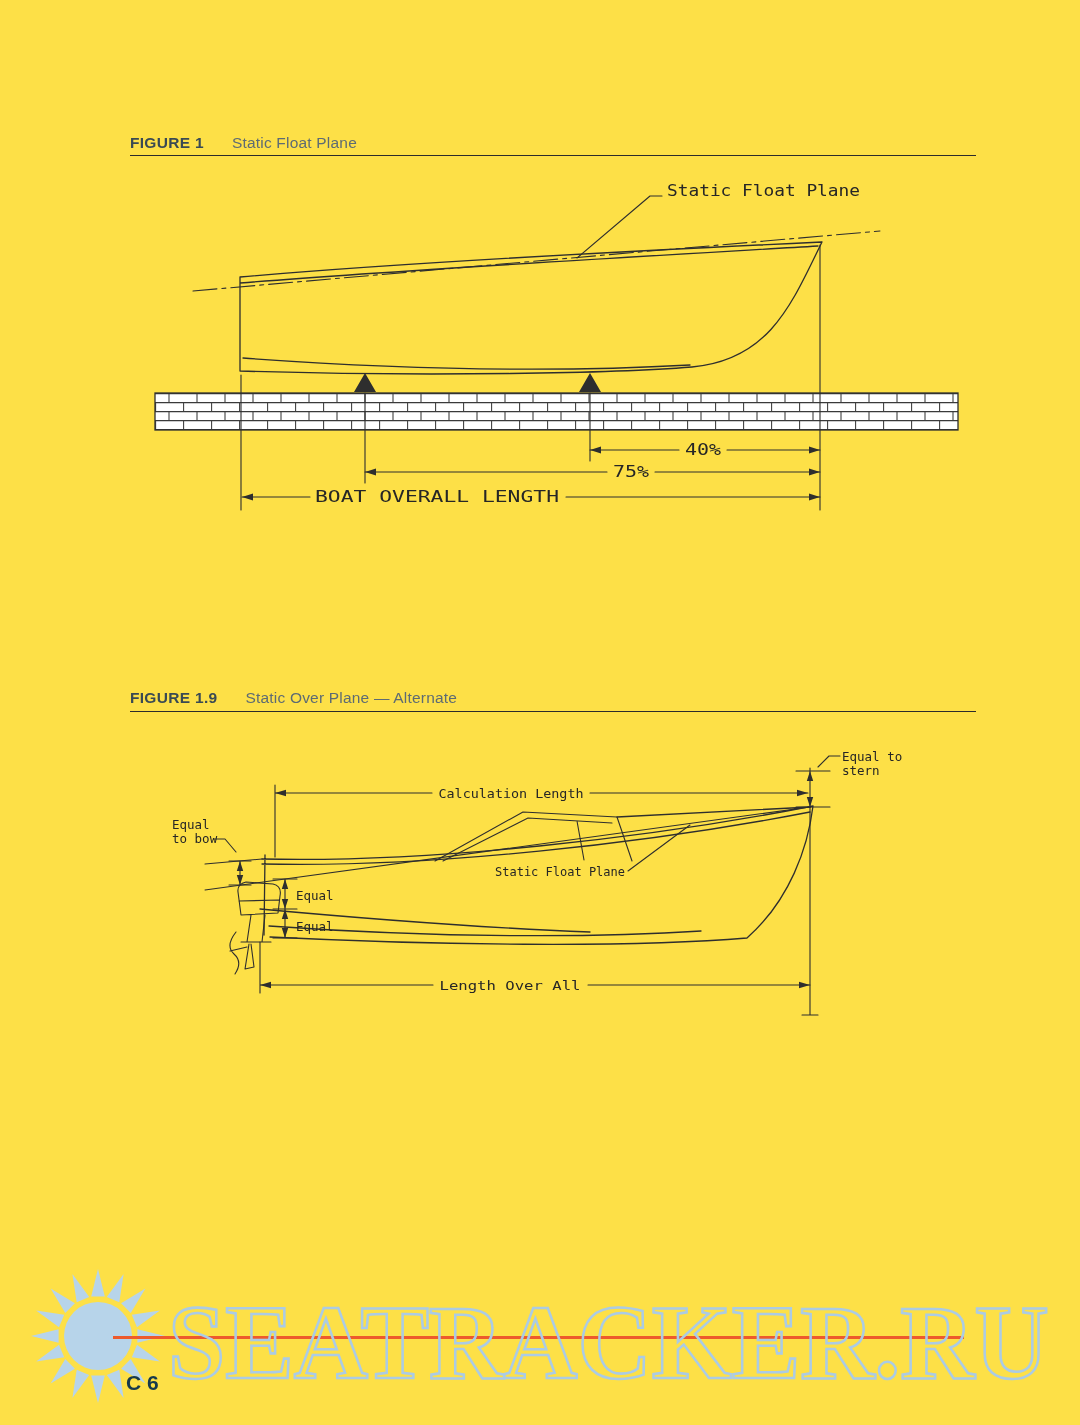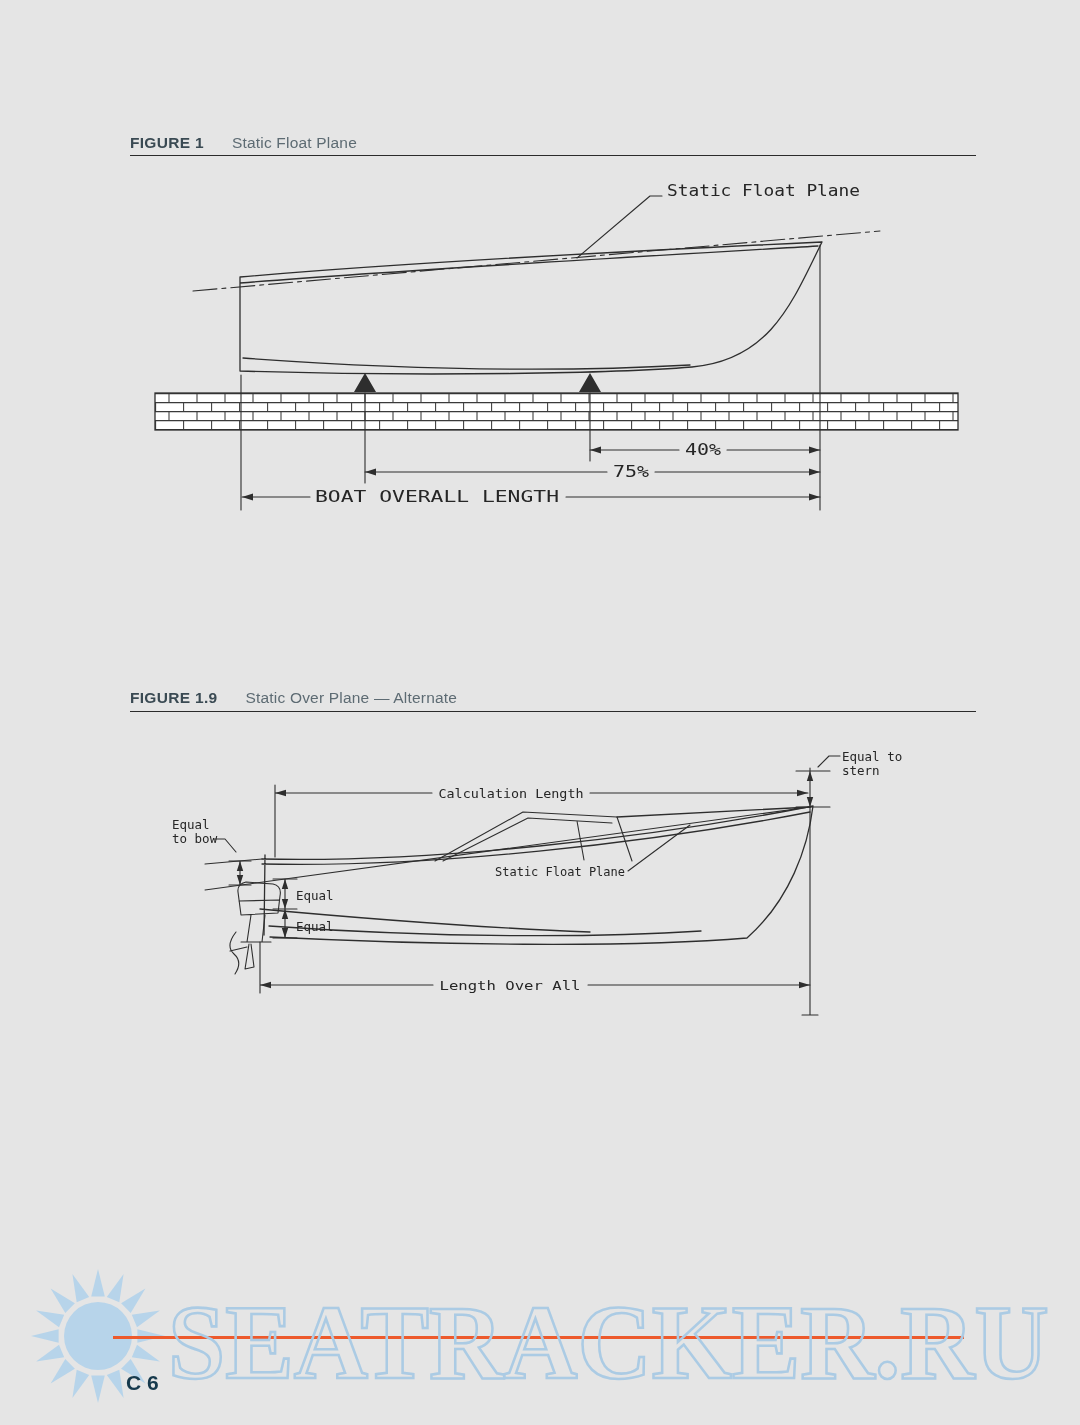--- a/index.html
+++ b/index.html
@@ -1,18 +1,18 @@
 <!DOCTYPE html>
 <html><head>
 <meta charset="utf-8">
 <style>
   *{margin:0;padding:0;box-sizing:border-box}
   html,body{background:#ffffff}
   body{width:1080px;height:1425px;font-family:"Liberation Sans",sans-serif}
-  .page{position:relative;width:1080px;height:1425px;background:#e5e5e5;overflow:hidden}
+  .page{position:relative;width:1080px;height:1425px;background:#fde047;overflow:hidden}
 
   .fig-heading{position:absolute;left:130px;display:flex;align-items:baseline}
   .fig-label{font-weight:700;font-size:15.5px;color:#3a4a53;letter-spacing:.3px}
   .fig-title{font-size:15.5px;color:#5d6b73;margin-left:28px;letter-spacing:.2px}
   .rule{position:absolute;left:130px;width:846px;border-top:1.6px solid #2b2b2b}
 
   .drawing{position:absolute}
   .ln{stroke:#2e2e2e;stroke-width:1.3;fill:none;stroke-linecap:round;stroke-linejoin:round}
   .thin{stroke-width:1.1}
   .arr{fill:#2e2e2e;stroke:none}

